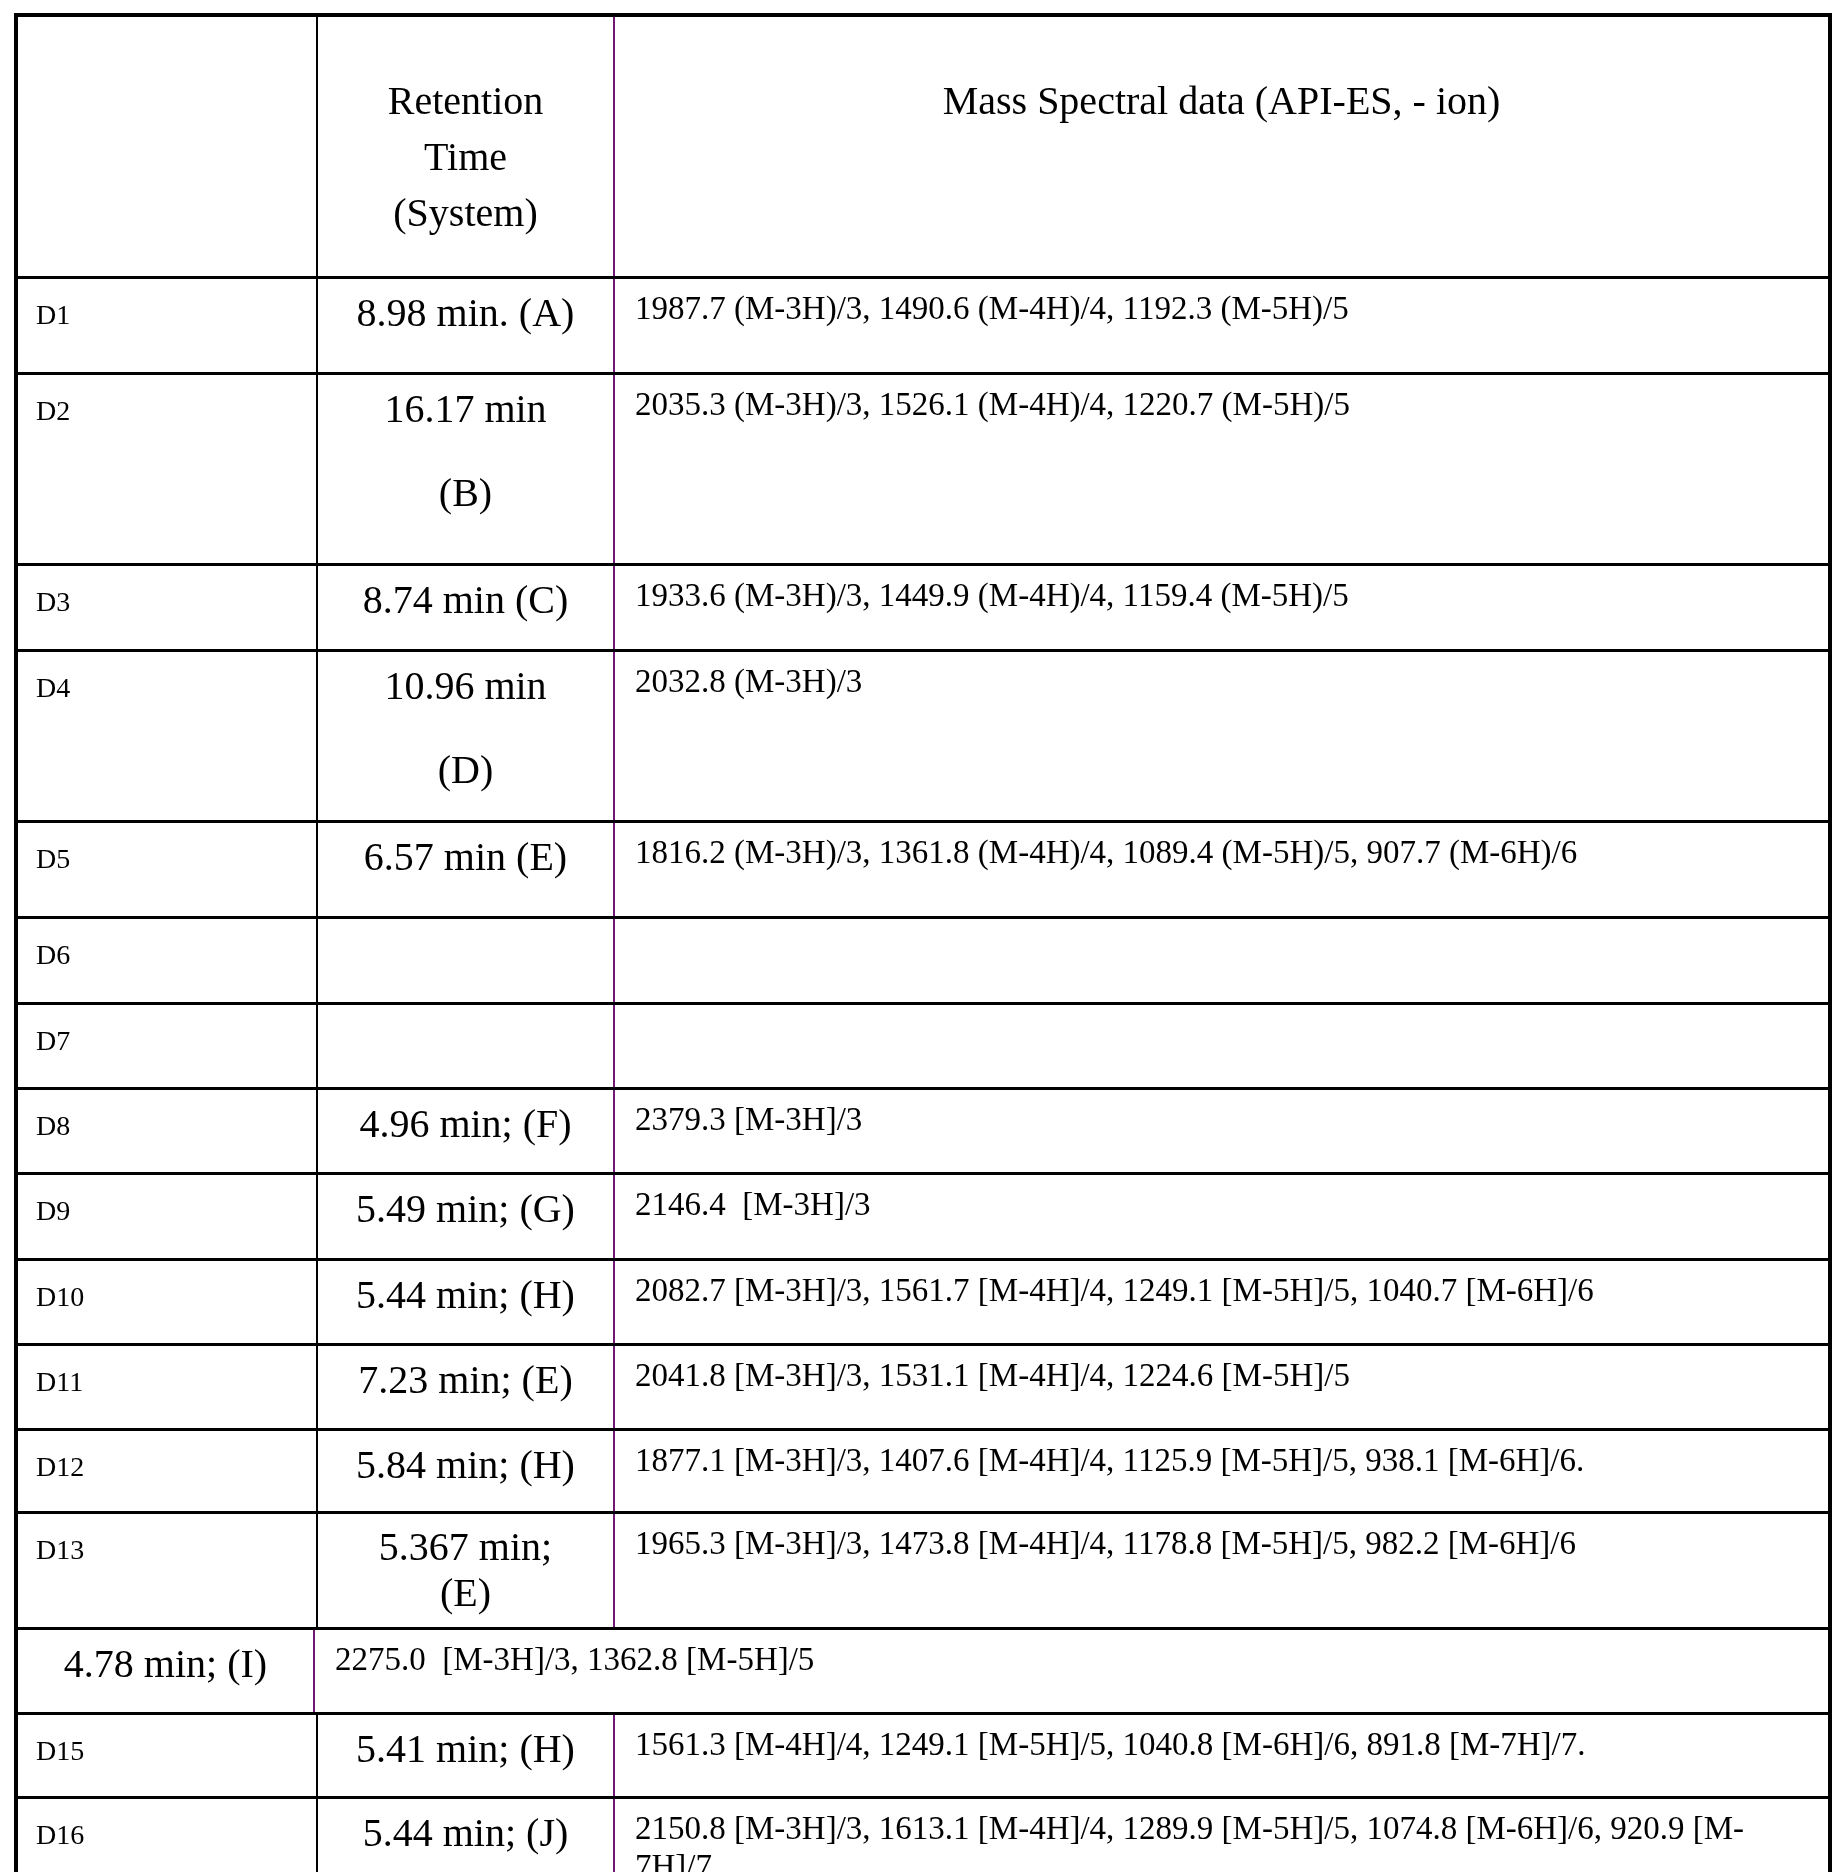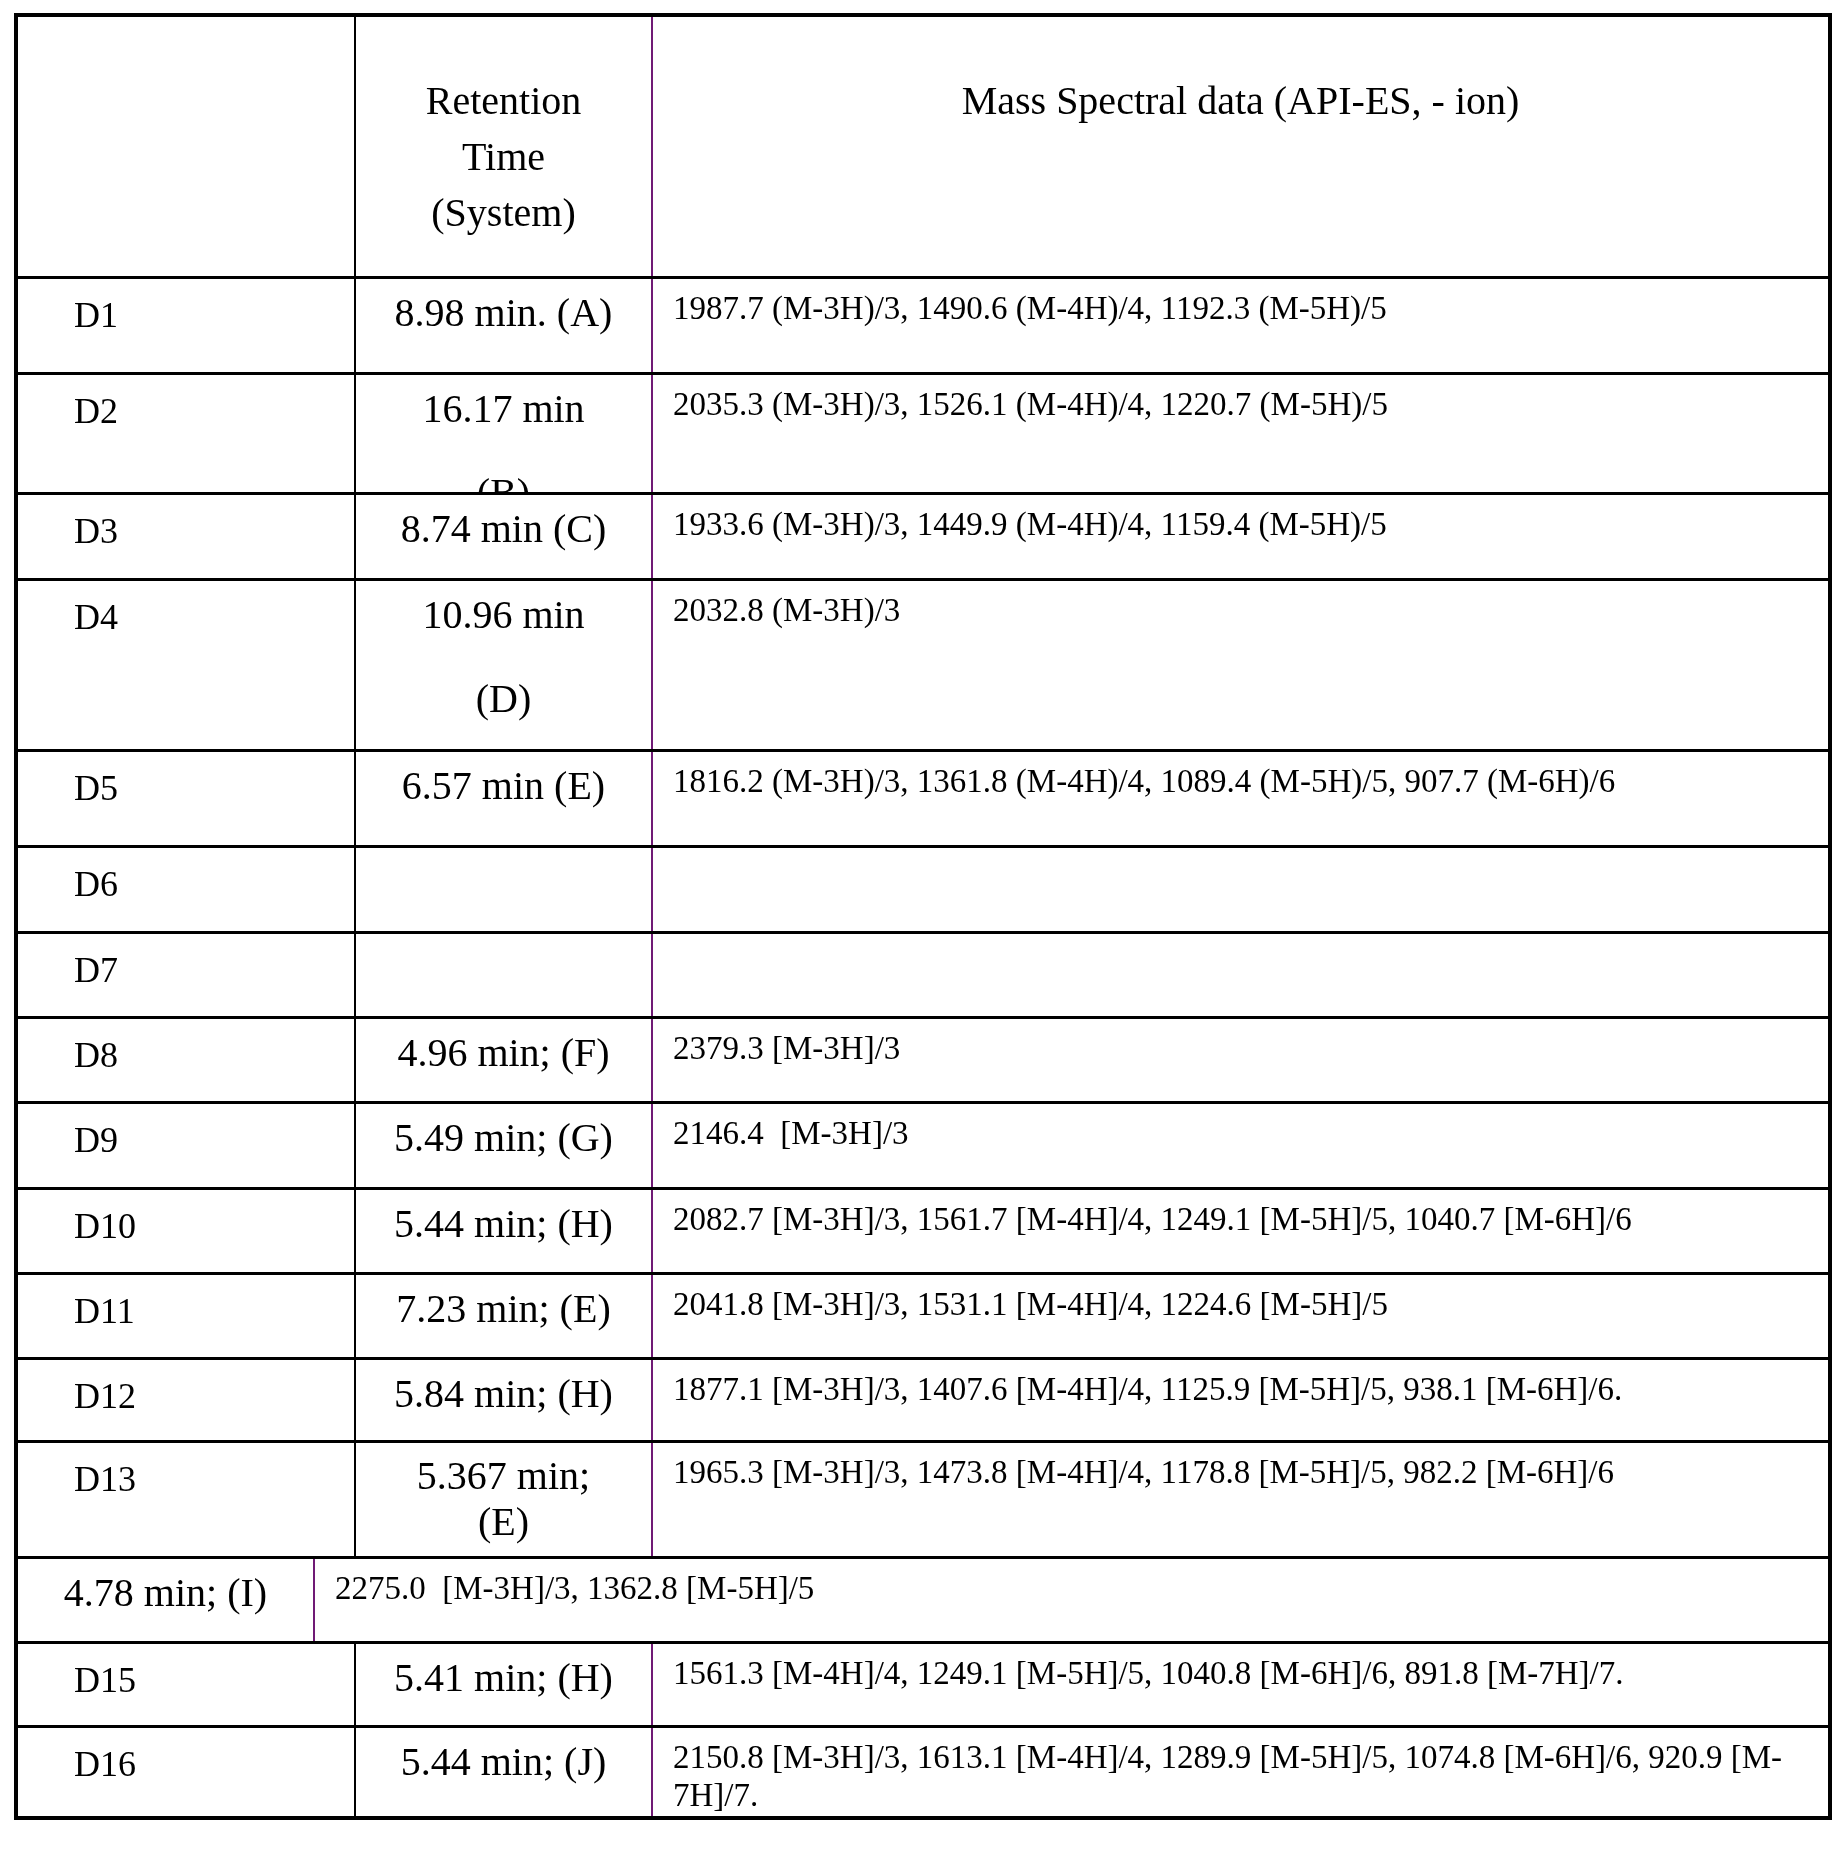--- a/index.html
+++ b/index.html
@@ -4,21 +4,21 @@
 <style>
   html, body { margin: 0; padding: 0; background: #ffffff; }
   body { width: 1846px; height: 1872px; position: relative; overflow: hidden;
          font-family: "Liberation Serif", "DejaVu Serif", serif; color: #000; }
   #tbl { position: absolute; left: 14px; top: 13px; width: 1818px;
          border: 4px solid #000; box-sizing: border-box; }
   .row { display: flex; border-top: 3px solid #000; box-sizing: border-box; }
   .row.first { border-top: none; }
   .cell { box-sizing: border-box; overflow: hidden; }
   .c0 { width: 300px; border-right: 2px solid #000; padding: 12px 0 0 18px;
-        font-size: 36px; line-height: 48px; margin-left: 38px; }
+        font-size: 28px; line-height: 48px; }
   .c1 { width: 297px; border-right: 2px solid #701a75; text-align: center;
         padding-top: 10px; font-size: 40px; line-height: 48px; }
   .c2 { flex: 1; padding: 10px 0 0 20px; font-size: 33px; line-height: 38px; }
   .hdr .c1 { padding-top: 56px; line-height: 56px; font-size: 40px; }
   .hdr .c2 { text-align: center; padding: 60px 0 0 0; font-size: 40px; line-height: 48px; }
   .c1 .sub { display: block; }
   .c1.tall .sub + .sub { margin-top: 36px; }
 </style>
 </head>
 <body>
@@ -35,21 +35,21 @@
   </div>
 
   <div class="row" style="height:96px">
     <div class="cell c0">D1</div>
     <div class="cell c1">
         <span class="sub">8.98 min. (A)</span>
       </div>
     <div class="cell c2">1987.7 (M-3H)/3, 1490.6 (M-4H)/4, 1192.3 (M-5H)/5</div>
   </div>
 
-  <div class="row" style="height:120px">
+  <div class="row" style="height:191px">
     <div class="cell c0">D2</div>
     <div class="cell c1 tall">
         <span class="sub">16.17 min</span>
         <span class="sub">(B)</span>
       </div>
     <div class="cell c2">2035.3 (M-3H)/3, 1526.1 (M-4H)/4, 1220.7 (M-5H)/5</div>
   </div>
 
   <div class="row" style="height:86px">
     <div class="cell c0">D3</div>

